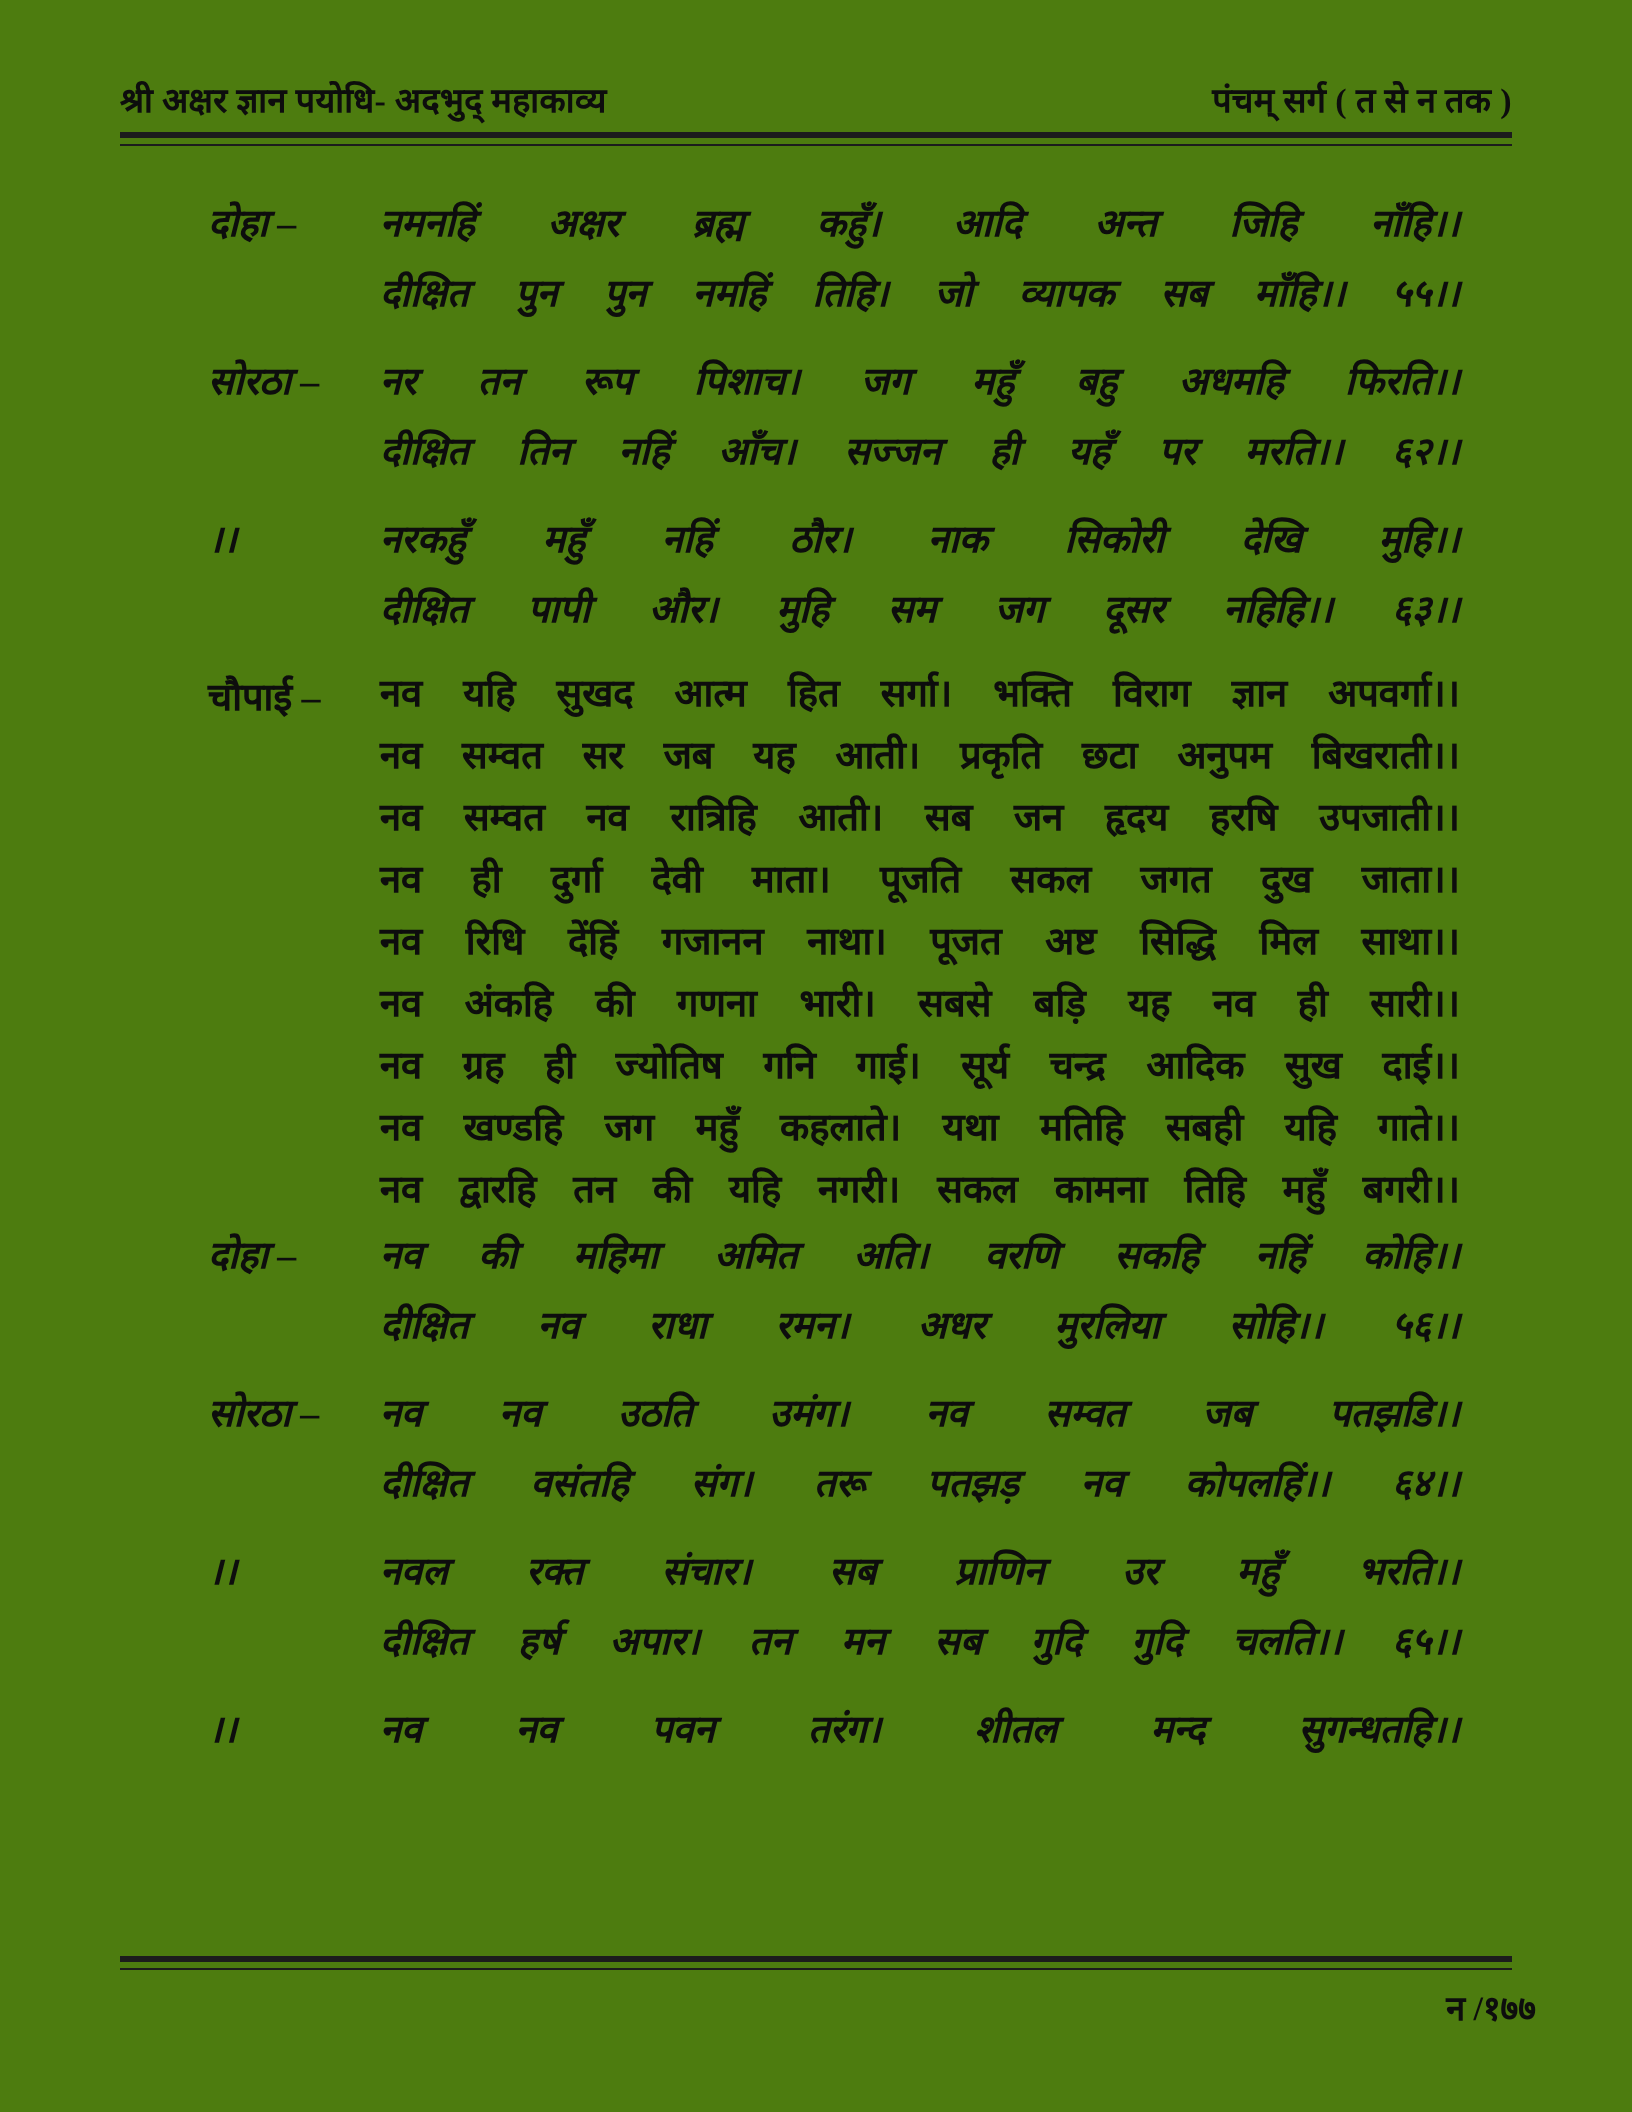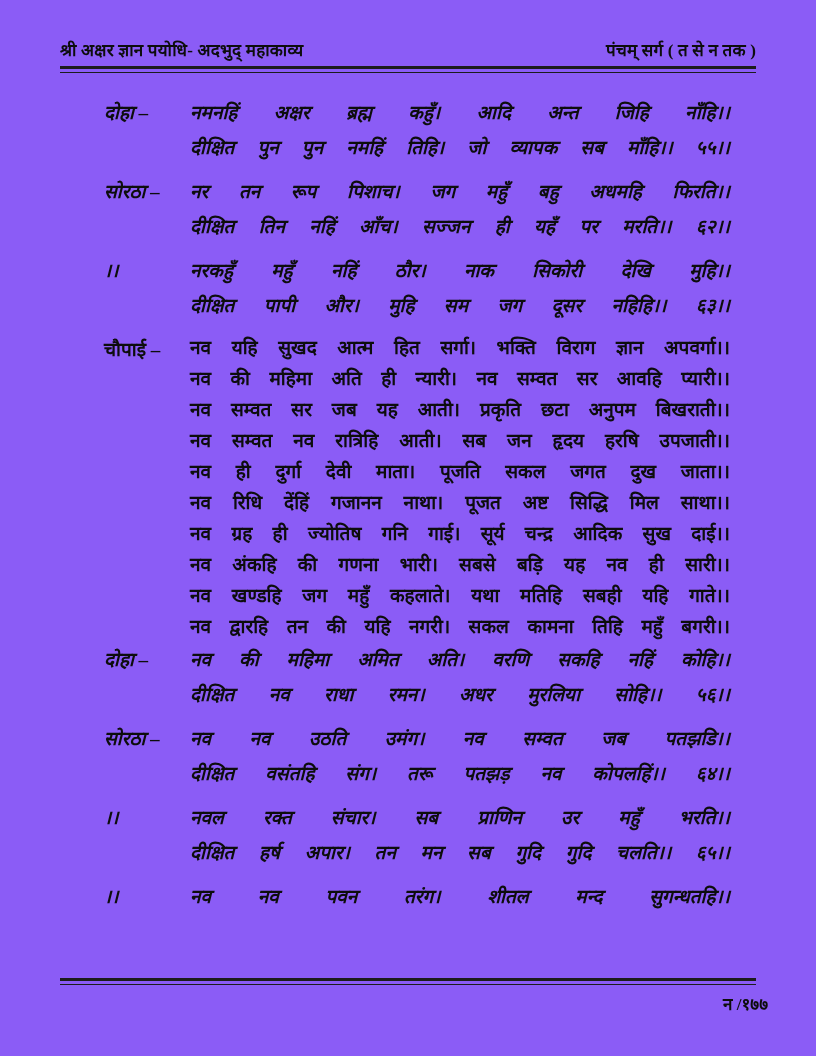--- a/index.html
+++ b/index.html
@@ -1,21 +1,21 @@
 <!DOCTYPE html>
 <html><head>
 <meta charset="utf-8">
 <style>
   html, body { margin: 0; padding: 0; background: #e8e8e8; }
   .page {
     position: relative;
     width: 816px;
     height: 1056px;
     margin: 0 auto;
-    background: #8b5cf6;
+    background: #4d7c0f;
     font-family: "Liberation Serif", "DejaVu Serif", serif;
     color: #0d0d0d;
     overflow: hidden;
     box-sizing: border-box;
   }
   
   .header {
     display: flex;
     justify-content: space-between;
     align-items: baseline;
@@ -102,27 +102,26 @@
         <div class="label">।।</div>
         <div class="lines">
           <div class="line">नरकहुँ महुँ नहिं ठौर। नाक सिकोरी देखि मुहि।।</div>
           <div class="line">दीक्षित पापी और। मुहि सम जग दूसर नहिहि।। ६३।।</div>
         </div>
       </section>
       <section class="block chaupai">
         <div class="label">चौपाई –</div>
         <div class="lines">
           <div class="line">नव यहि सुखद आत्म हित सर्गा। भक्ति विराग ज्ञान अपवर्गा।।</div>
-          <div class="line">नव की महिमा अति ही न्यारी। नव सम्वत सर आवहि प्यारी।।</div>
           <div class="line">नव सम्वत सर जब यह आती। प्रकृति छटा अनुपम बिखराती।।</div>
           <div class="line">नव सम्वत नव रात्रिहि आती। सब जन हृदय हरषि उपजाती।।</div>
           <div class="line">नव ही दुर्गा देवी माता। पूजति सकल जगत दुख जाता।।</div>
           <div class="line">नव रिधि देंहिं गजानन नाथा। पूजत अष्ट सिद्धि मिल साथा।।</div>
+          <div class="line">नव अंकहि की गणना भारी। सबसे बड़ि यह नव ही सारी।।</div>
           <div class="line">नव ग्रह ही ज्योतिष गनि गाई। सूर्य चन्द्र आदिक सुख दाई।।</div>
-          <div class="line">नव अंकहि की गणना भारी। सबसे बड़ि यह नव ही सारी।।</div>
           <div class="line">नव खण्डहि जग महुँ कहलाते। यथा मतिहि सबही यहि गाते।।</div>
           <div class="line">नव द्वारहि तन की यहि नगरी। सकल कामना तिहि महुँ बगरी।।</div>
         </div>
       </section>
       <section class="block italic">
         <div class="label">दोहा –</div>
         <div class="lines">
           <div class="line">नव की महिमा अमित अति। वरणि सकहि नहिं कोहि।।</div>
           <div class="line">दीक्षित नव राधा रमन। अधर मुरलिया सोहि।। ५६।।</div>
         </div>

